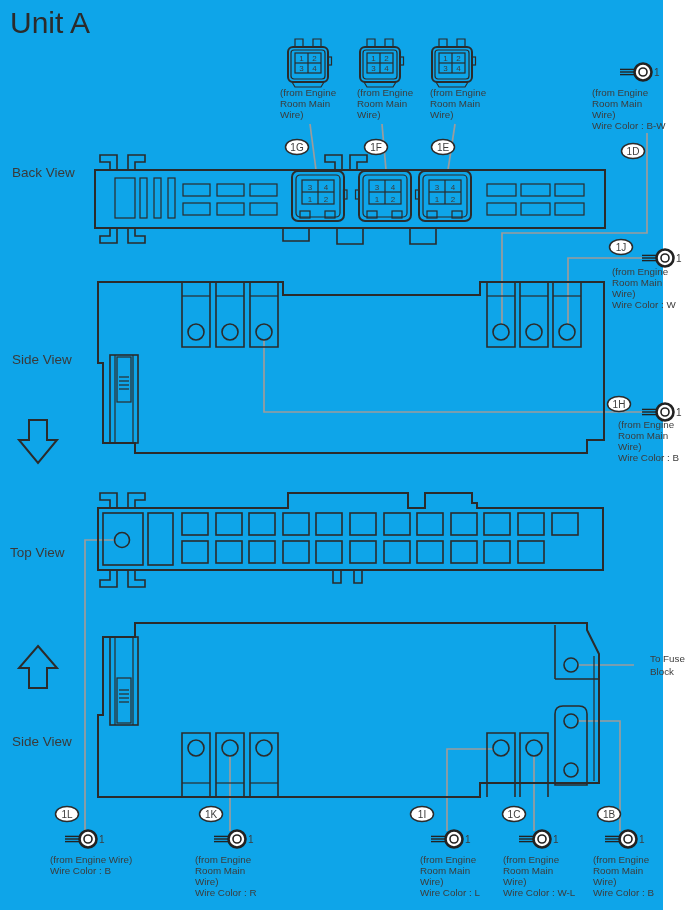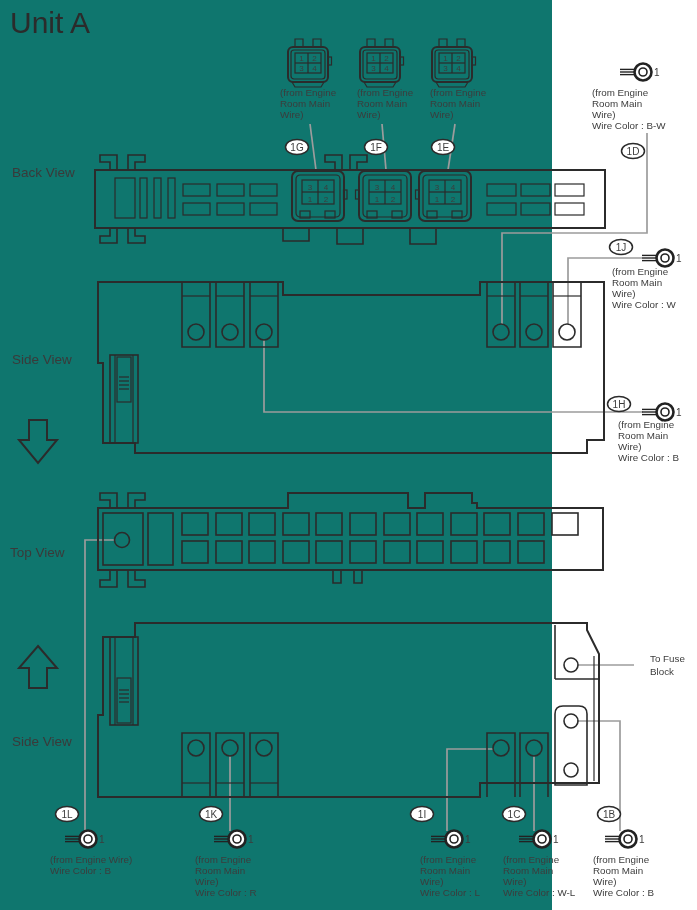--- a/index.html
+++ b/index.html
@@ -1,16 +1,16 @@
 <!DOCTYPE html>
 <html><head>
 <meta charset="utf-8">
 <style>
   html,body{margin:0;padding:0;background:#ffffff;}
-  .stage{width:552px;height:910px;position:relative;background:#0f766e;}
+  .stage{width:663px;height:910px;position:relative;background:#0ea5e9;}
   svg{display:block;}
   .outline{fill:none;stroke:#2b2b2b;stroke-width:2;stroke-linejoin:miter;}
   .outline-mid{fill:none;stroke:#2b2b2b;stroke-width:1.6;}
   .outline-thin{fill:none;stroke:#2b2b2b;stroke-width:1.2;}
   .leader{fill:none;stroke:#9c9c9c;stroke-width:1.7;}
   .ring-outer{fill:#ffffff;stroke:#222222;stroke-width:2.6;}
   .ring-inner{fill:none;stroke:#222222;stroke-width:1.6;}
   .stub{stroke:#222222;stroke-width:1.4;}
   .badge{fill:#ffffff;stroke:#2b2b2b;stroke-width:1.5;}
   .title-text{font:30px "Liberation Sans",sans-serif;fill:#2b2b2b;}

